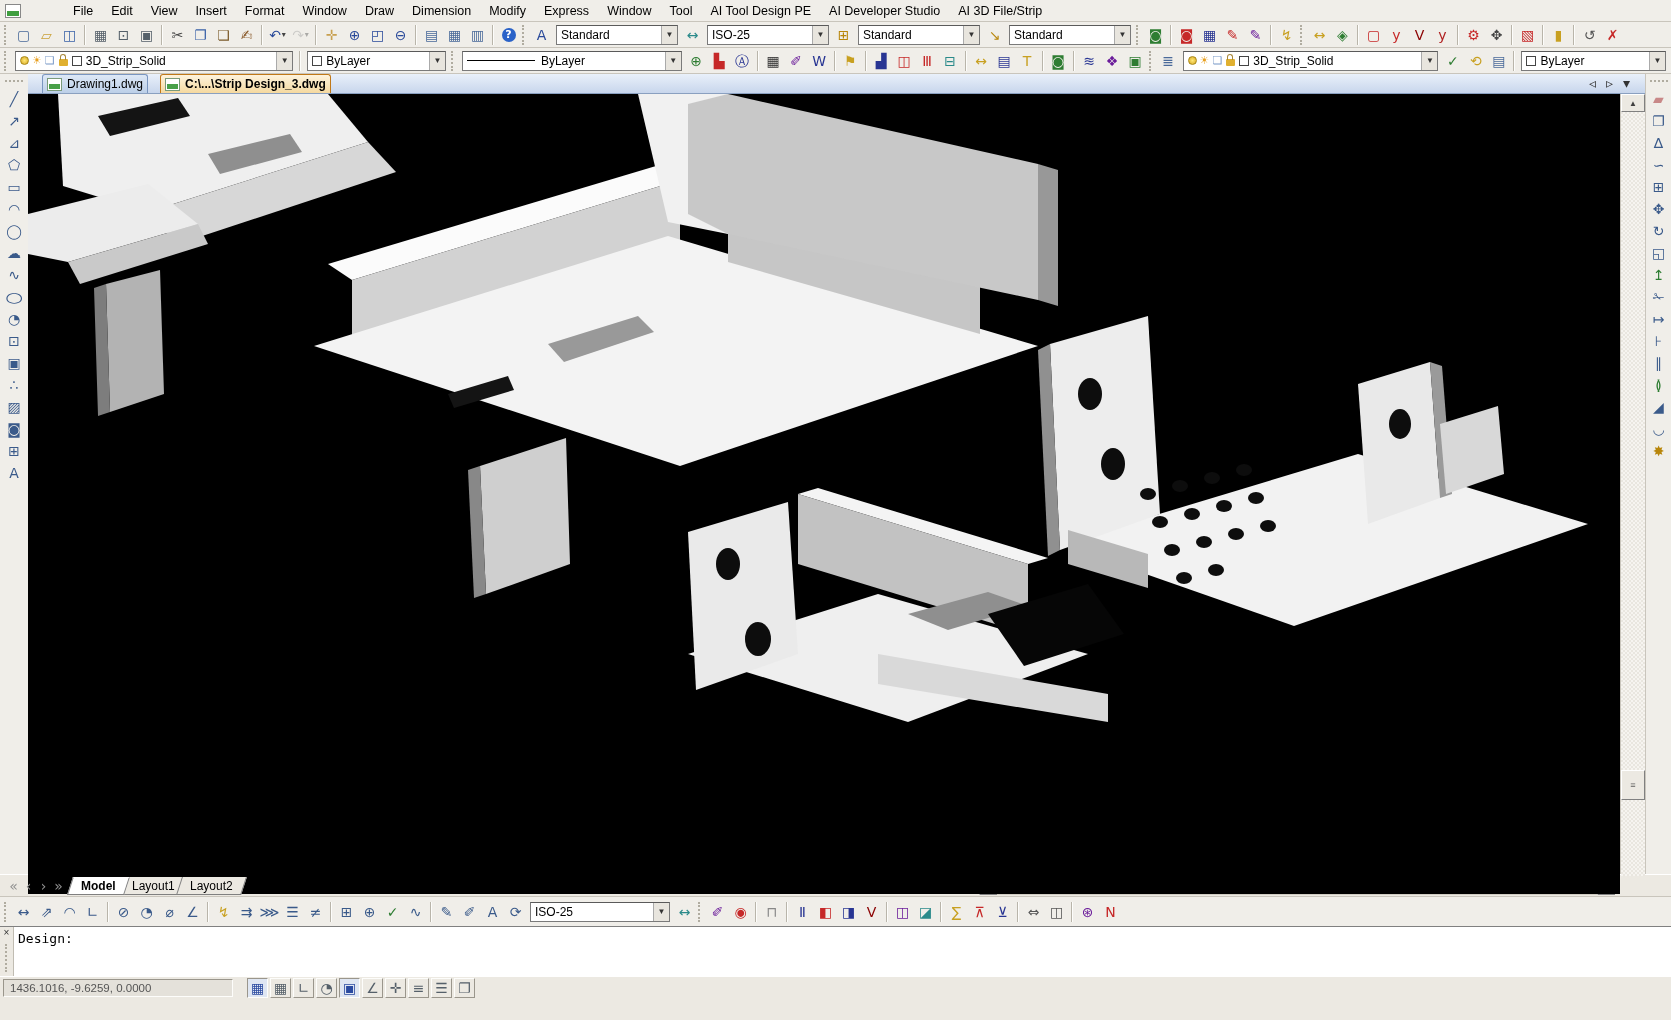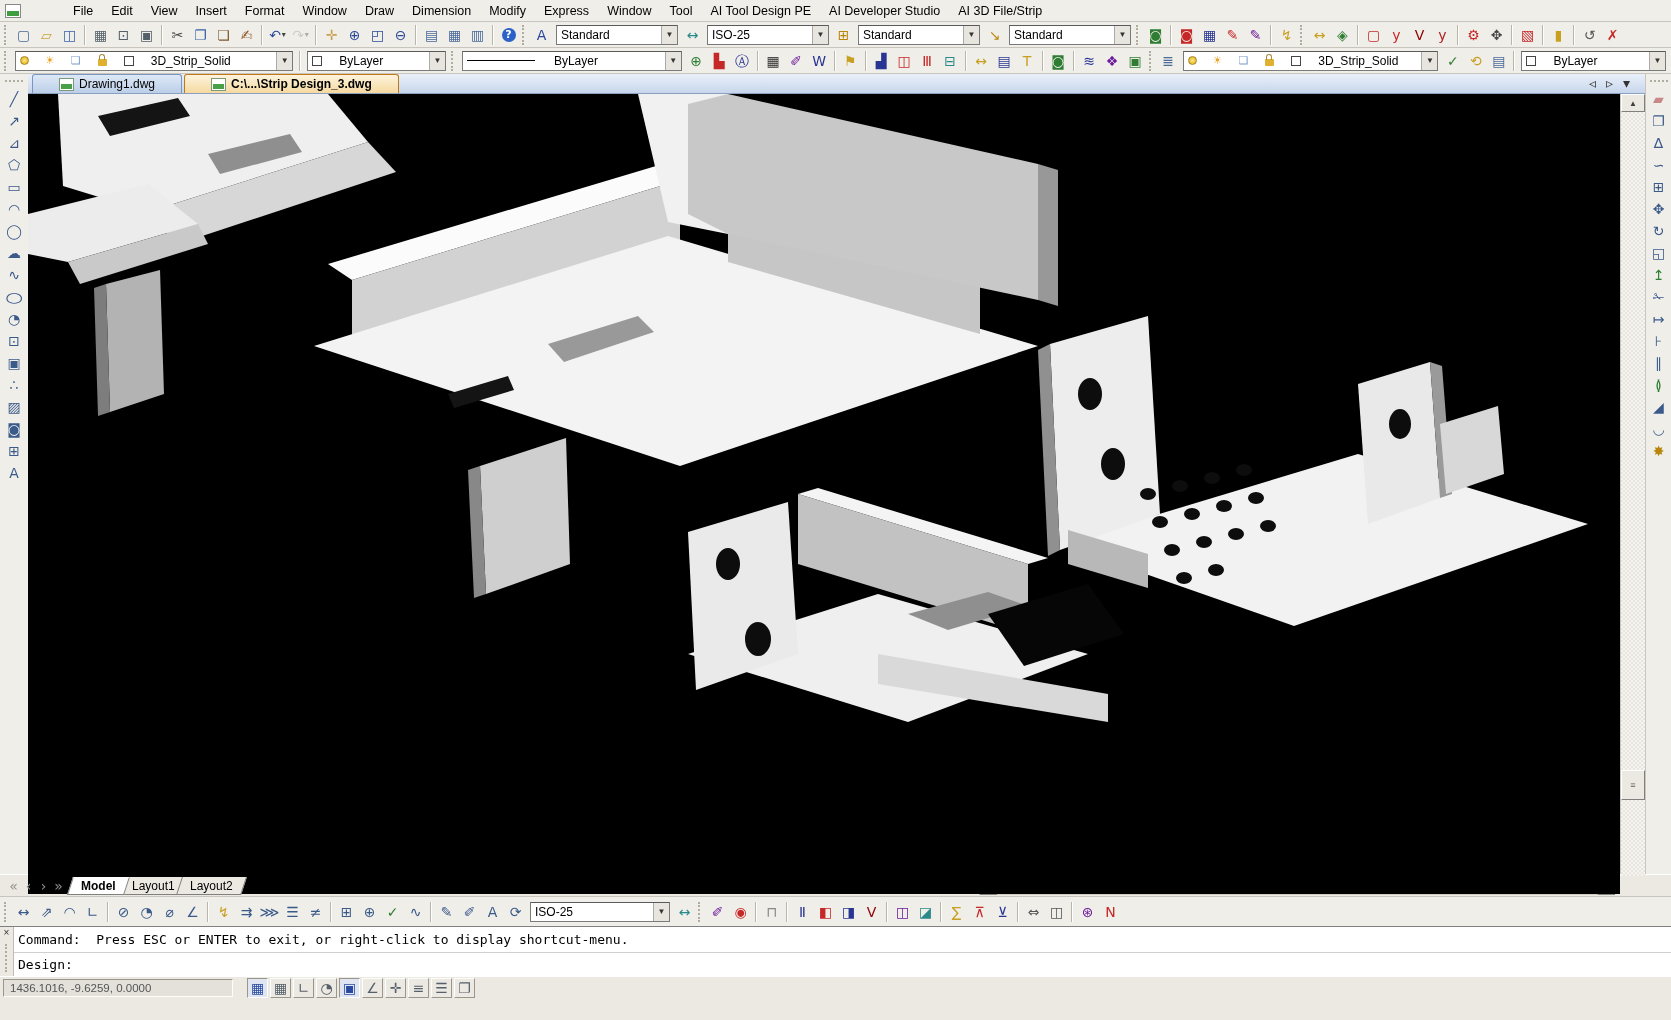--- a/index.html
+++ b/index.html
@@ -18,33 +18,33 @@
   .trow1 { height:26px; } .trow2 { height:26px; }
   .tbtn { width:23px; height:22px; display:flex; align-items:center; justify-content:center; background:transparent; border:1px solid transparent; position:relative; }
   .tbtn .glyph { font-size:14px; line-height:1; font-family:"DejaVu Sans", sans-serif; }
   .tbtn .glyph.wide { transform:scaleX(1.45); display:inline-block; }
   .tbtn .glyph.help { background:#2a62c8; color:#fff; border-radius:50%; width:14px; height:14px; font-size:11px; font-weight:bold; display:flex; align-items:center; justify-content:center; }
   .tbtn .ddarrow { font-size:8px; color:#444; margin-left:1px; }
   .tbtn.disabled { opacity:.40; }
   .tsep { width:2px; height:20px; border-left:1px solid #b9b5aa; border-right:1px solid #fdfdfb; margin:0 3px; }
   .grip { width:4px; height:20px; border-left:2px dotted #b0aca0; margin:0 4px 0 2px; }
 
-  .combo { height:20px; background:#fff; border:1px solid #7a7a7a; border-top-color:#5a5a5a; display:flex; align-items:center; padding-left:4px; margin:0 3px; font-size:12px;gap:13px; }
+  .combo { height:20px; background:#fff; border:1px solid #7a7a7a; border-top-color:#5a5a5a; display:flex; align-items:center; padding-left:4px; margin:0 3px; font-size:12px; }
   .combo .cval { flex:1; white-space:nowrap; overflow:hidden; }
   .combo .cbtn { width:16px; height:100%; background:#e8e5de; border-left:1px solid #aaa; display:flex; align-items:center; justify-content:center; font-size:8px; color:#333; }
   .cicon { font-size:11px; margin-right:3px; line-height:1; font-family:"DejaVu Sans", sans-serif; }
   .bulb { width:9px; height:9px; border-radius:50%; background:radial-gradient(#ffe878,#d8a820); border:1px solid #a88818; margin-right:3px; flex:none; }
   .lock { width:9px; height:7px; background:#e0b030; border-radius:1px; position:relative; margin:4px 4px 0 1px; flex:none; }
   .lock::before { content:""; position:absolute; left:1px; top:-5px; width:4px; height:5px; border:1.5px solid #a8883a; border-bottom:none; border-radius:3px 3px 0 0; }
   .swatch { width:10px; height:10px; background:#fff; border:1px solid #444; margin-right:4px; flex:none; }
   .lsample { width:68px; border-top:1.4px solid #000; margin-right:6px; flex:none; }
 
   
   .doctabs { height:22px; background:linear-gradient(#e9f0fa,#c8d6ec); border-bottom:1px solid #8aa0c0; display:flex; align-items:flex-end; padding-left:4px; }
-  .doctab { height:19px; display:flex; align-items:center; padding:0 26px; margin-right:2px; border:1px solid #7a96c0; border-bottom:none; border-radius:3px 3px 0 0; background:linear-gradient(#dde8f6,#bccfe8); font-size:12px; }
+  .doctab { height:19px; display:flex; align-items:center; padding:0 4px; margin-right:2px; border:1px solid #7a96c0; border-bottom:none; border-radius:3px 3px 0 0; background:linear-gradient(#dde8f6,#bccfe8); font-size:12px;margin-left:10px; }
   .doctab.active { background:linear-gradient(#fdf3dd,#f5d9a0); border-color:#c07818; font-weight:bold; }
   .dwgicon { width:15px; height:13px; background:#fff; border:1px solid #7a9a7a; margin-right:5px; position:relative; flex:none; }
   .dwgicon::after { content:""; position:absolute; left:1px; right:1px; bottom:1px; height:5px; background:#48a048; }
   .tabspacer { flex:1; }
   .tabarrows { display:flex; align-items:center; margin:0 10px 2px 0; }
   .tabarrows .tbtn { width:17px; height:16px; }
 
   
   .mid { display:flex; height:800px; }
   .vtoolbar { width:28px; background:#f0eee9; display:flex; flex-direction:column; align-items:center; padding-top:4px; }
@@ -824,21 +824,20 @@
         </button>
       </div>
   </div>
 
   <div class="cmd">
     <div class="cmdstrip">
       <span class="cmdclose">×</span>
       <span class="cmdgrip"></span>
     </div>
     <div class="cmdlines">
-      <div class="cmdhist">Command:  Press ESC or ENTER to exit, or right-click to display shortcut-menu.</div>
       <div class="cmdinput">Design:</div>
     </div>
   </div>
 
   <div class="statusbar">
     <div class="coords">1436.1016, -9.6259, 0.0000</div>
     <div style="display:flex">
         <button class="tbtn active">
           <span class="glyph" style="color: rgb(42, 74, 160);">▦</span>
         </button>

